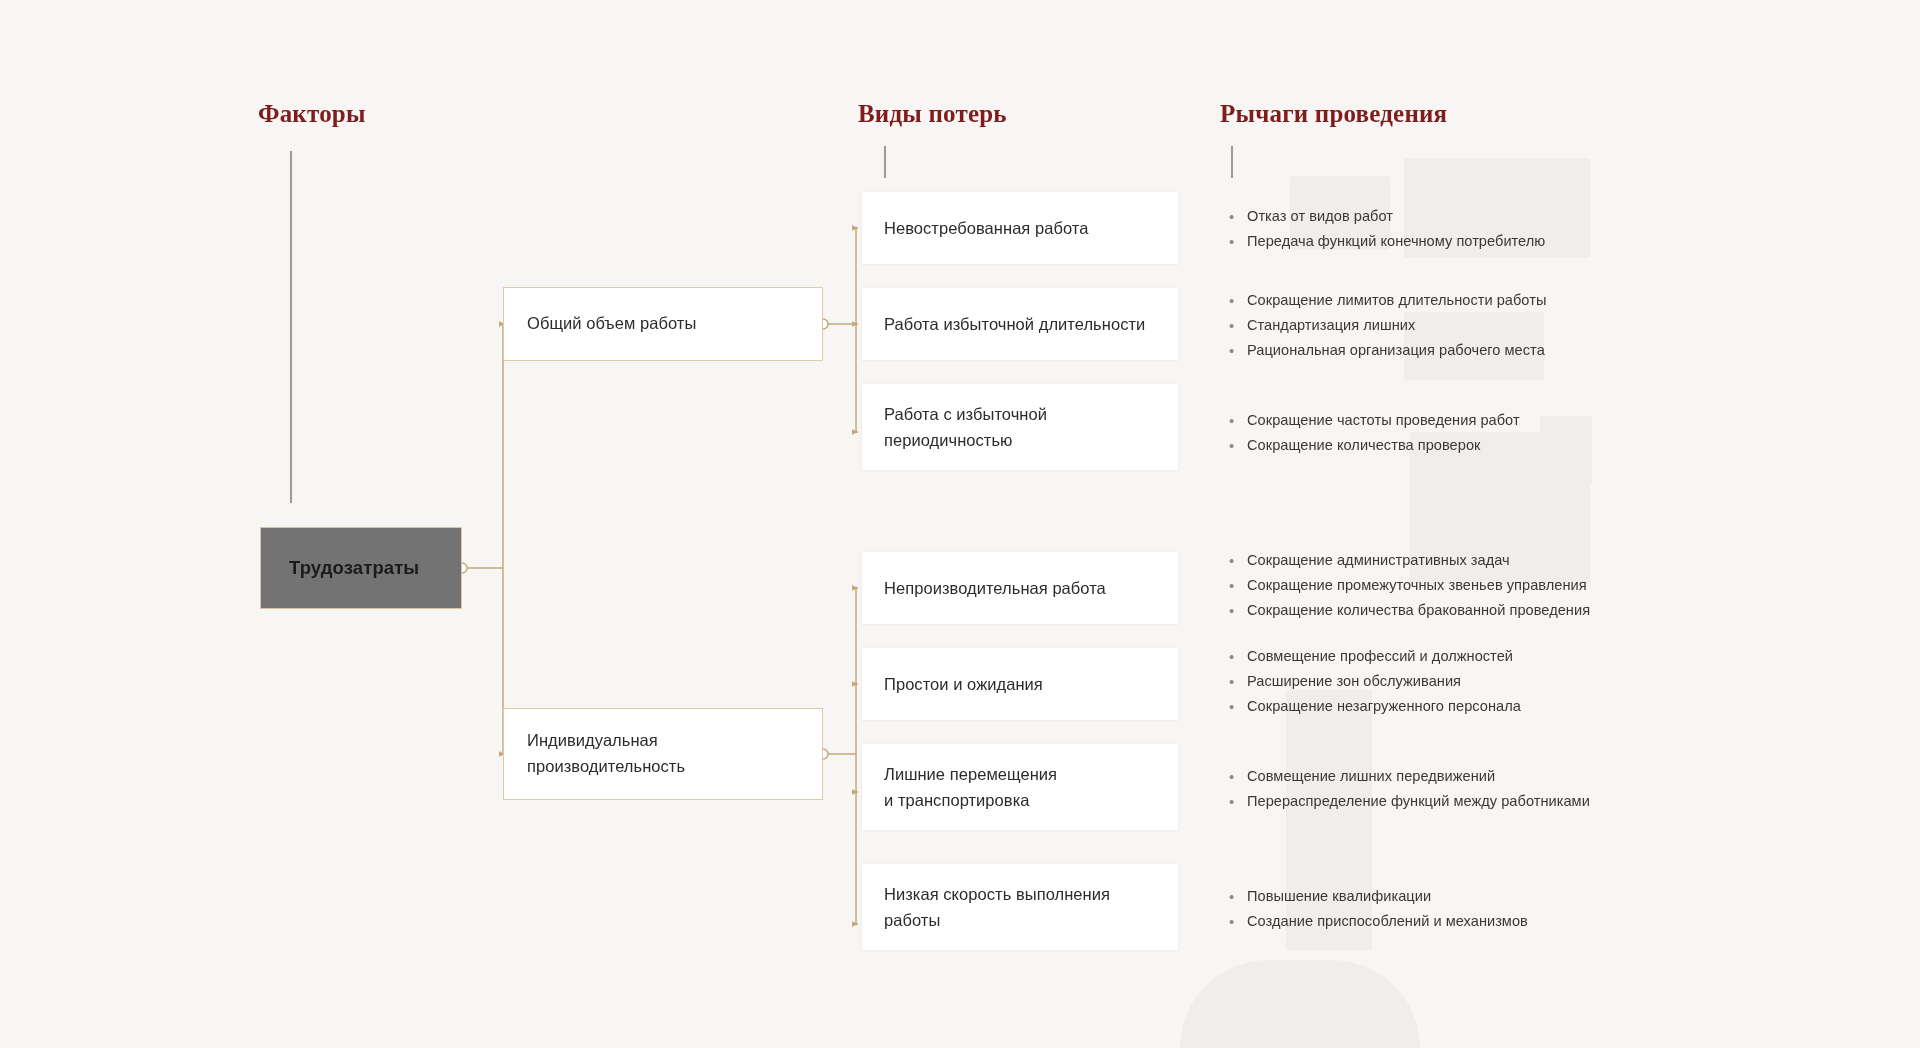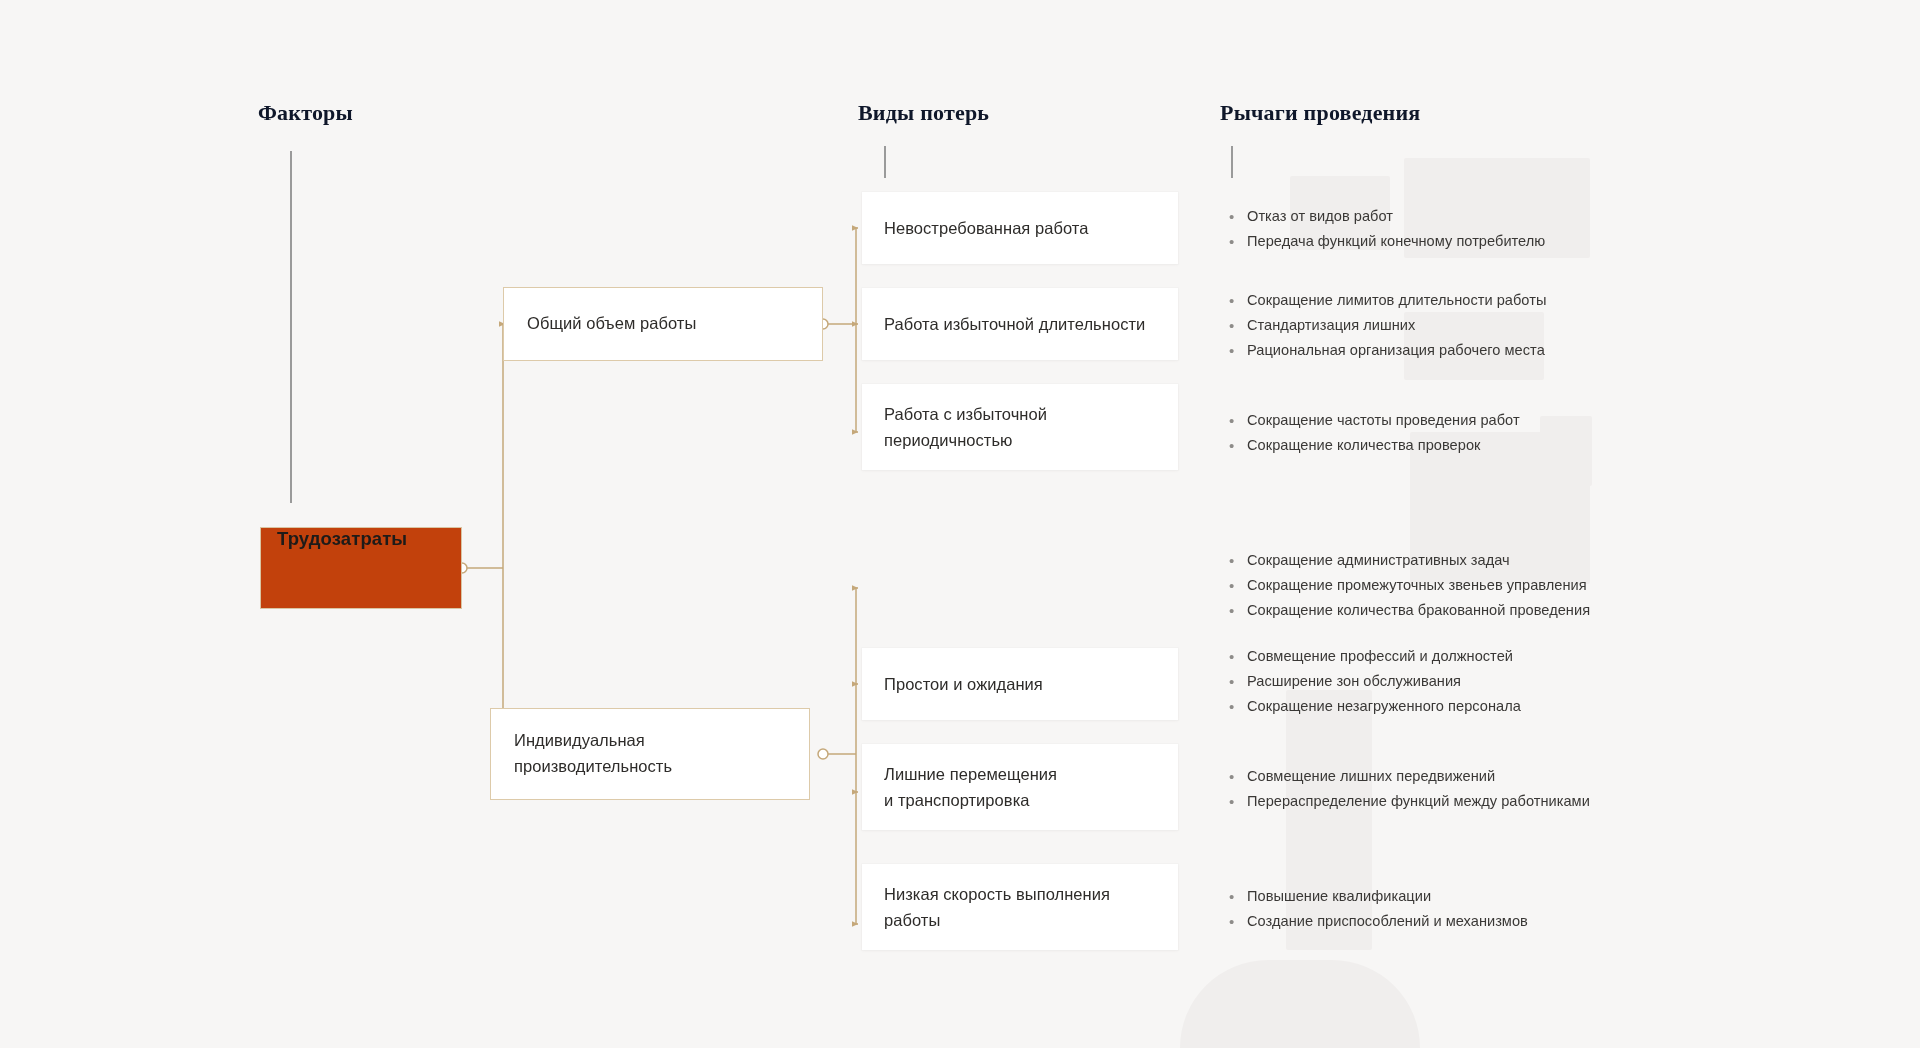--- a/index.html
+++ b/index.html
@@ -30,40 +30,40 @@
     background: #f0eeed;
     border-radius: 2px;
     pointer-events: none;
   }
 
   
   .col-heading {
     position: absolute;
     font-family: "Liberation Serif", serif;
     font-weight: 700;
-    font-size: 22px;
+    font-size: 25px;
     letter-spacing: .2px;
-    color: #0f172a;
+    color: #7f1d1d;
     white-space: nowrap;
   }
   .heading-rule {
     position: absolute;
     width: 1.6px;
     background: #9a9a9a;
   }
 
   
   .root-node {
     position: absolute;
-    background: #c2410c;
+    background: #737373;
     border: 1.6px solid #d9c5a3;
     box-sizing: border-box;
     display: flex;
-    align-items: flex-start;
-    padding-left: 16px;
+    align-items: center;
+    padding-left: 28px;
   }
   .root-node .node-label {
     font-size: 18.5px;
     font-weight: 700;
     color: #1d1b19;
     letter-spacing: .1px;
   }
 
   
   .lvl2-node {
@@ -195,36 +195,39 @@
   </svg>
 
   <div class="root-node" style="left:260px; top:527px; width:202px; height:82px;">
     <span class="node-label">Трудозатраты</span>
   </div>
 
   <div class="lvl2-node" style="left:503px; top:287px; width:320px; height:74px;">
     <span class="node-label multiline">Общий объем работы</span>
   </div>
 
-  <div class="lvl2-node" style="left:490px; top:708px; width:320px; height:92px;">
+  <div class="lvl2-node" style="left:503px; top:708px; width:320px; height:92px;">
     <span class="node-label multiline">Индивидуальная<br>производительность</span>
   </div>
 
   <div class="loss-card" style="left:862px; top:288px; width:316px; height:72px;">
     <span class="node-label multiline">Работа избыточной длительности</span>
   </div>
 
   <div class="loss-card" style="left:862px; top:192px; width:316px; height:72px;">
     <span class="node-label multiline">Невостребованная работа</span>
   </div>
 
   <div class="loss-card" style="left:862px; top:384px; width:316px; height:86px;">
     <span class="node-label multiline">Работа с избыточной<br>периодичностью</span>
   </div>
 
+  <div class="loss-card" style="left:862px; top:552px; width:316px; height:72px;">
+    <span class="node-label multiline">Непроизводительная работа</span>
+  </div>
 
   <div class="loss-card" style="left:862px; top:648px; width:316px; height:72px;">
     <span class="node-label multiline">Простои и ожидания</span>
   </div>
 
   <div class="loss-card" style="left:862px; top:744px; width:316px; height:86px;">
     <span class="node-label multiline">Лишние перемещения<br>и транспортировка</span>
   </div>
 
   <div class="loss-card" style="left:862px; top:864px; width:316px; height:86px;">

